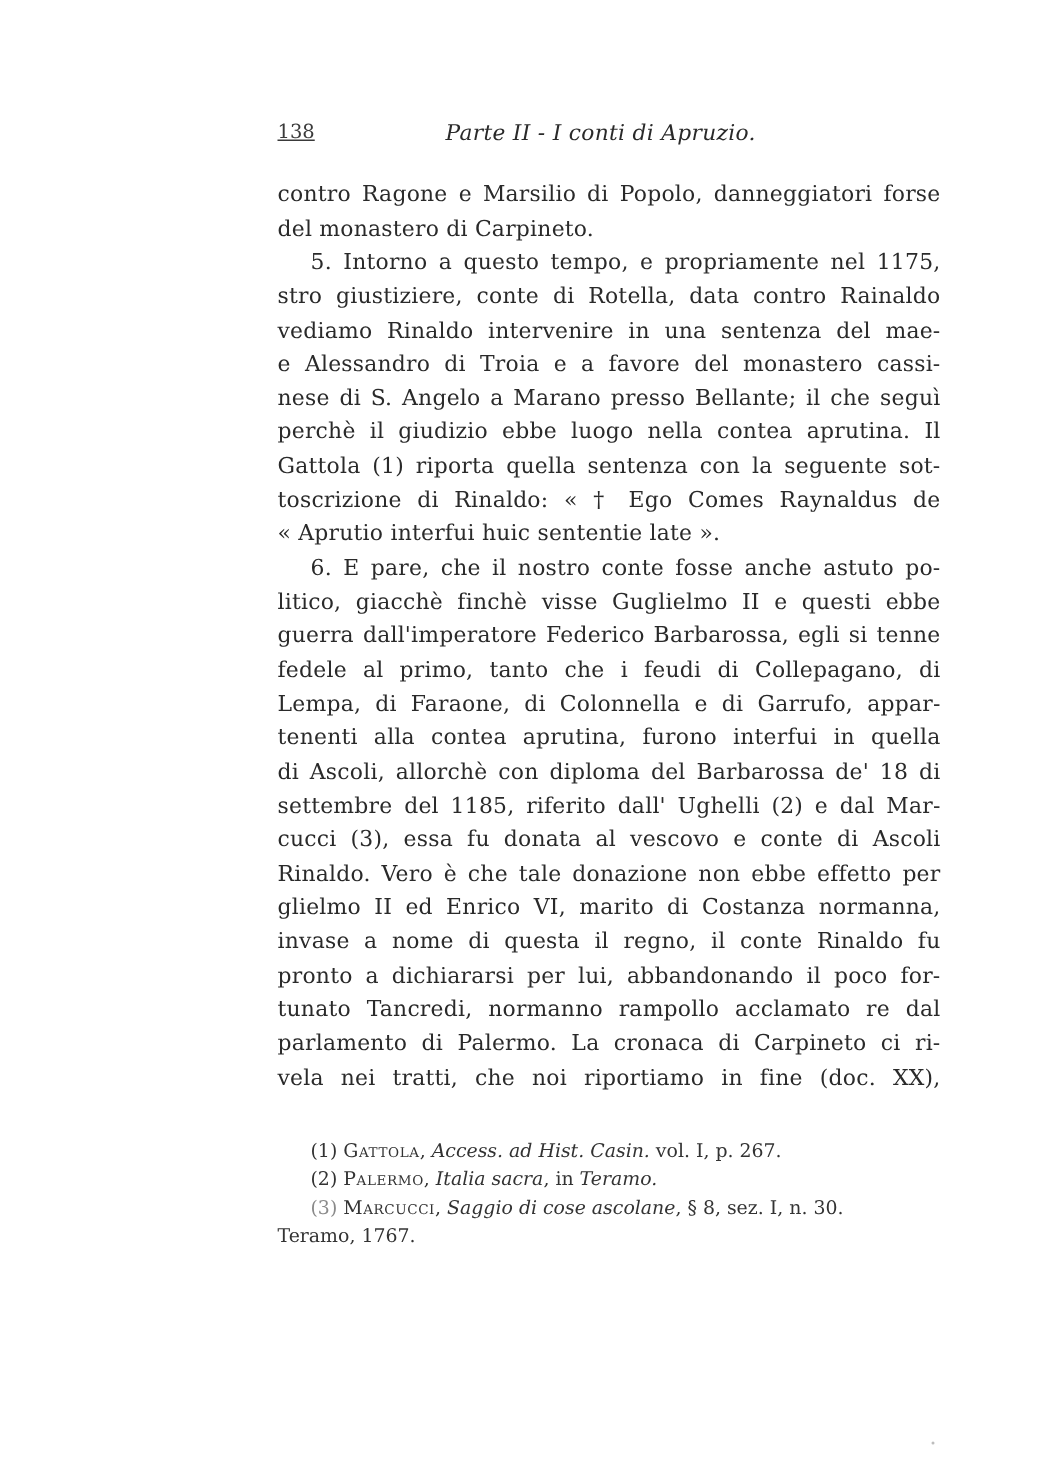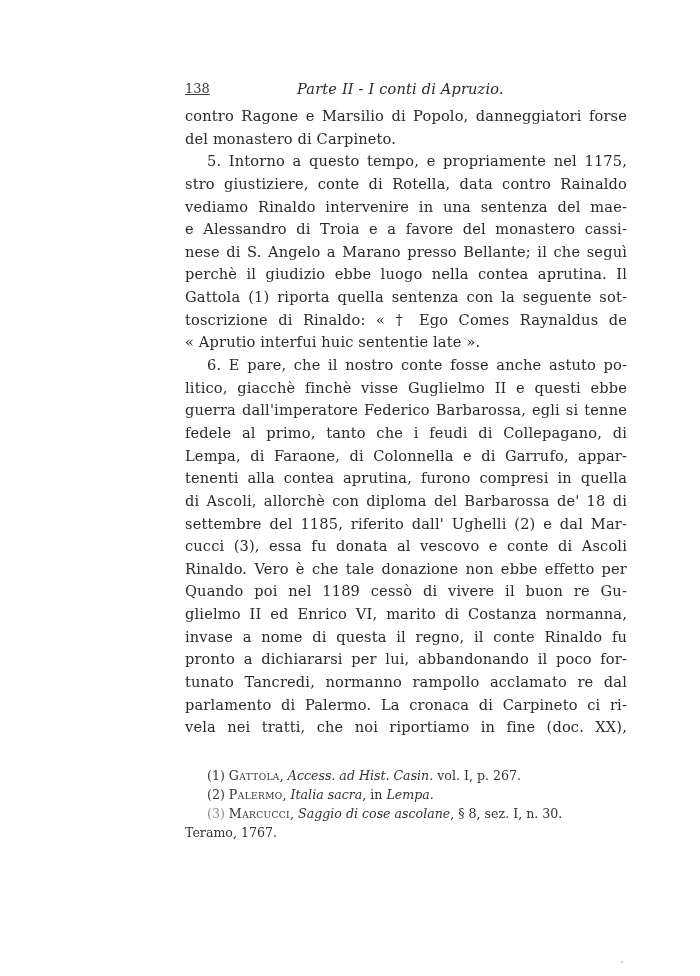--- a/index.html
+++ b/index.html
@@ -37,21 +37,21 @@
     }
     .running-title {
       position: absolute;
       left: 112px;
       top: 0;
       font-style: italic;
       font-size: 14.5px;
       letter-spacing: 0.2px;
     }
     .body-text {
-      margin-top: 5px;
+      margin-top: 19px;
     }
     .line {
       display: block;
       height: 22.65px;
       line-height: 22.65px;
       font-size: 14.6px;
       white-space: nowrap;
       text-align: justify;
       text-align-last: justify;
       letter-spacing: 0.15px;
@@ -116,36 +116,35 @@
     <span class="line">nese di S. Angelo a Marano presso Bellante; il che seguì</span>
     <span class="line">perchè il giudizio ebbe luogo nella contea aprutina. Il</span>
     <span class="line">Gattola (1) riporta quella sentenza con la seguente sot-</span>
     <span class="line">toscrizione di Rinaldo: « † Ego Comes Raynaldus de</span>
     <span class="line last">« Aprutio interfui huic sententie late ».</span>
     <span class="line indent">6. E pare, che il nostro conte fosse anche astuto po-</span>
     <span class="line">litico, giacchè finchè visse Guglielmo II e questi ebbe</span>
     <span class="line">guerra dall'imperatore Federico Barbarossa, egli si tenne</span>
     <span class="line">fedele al primo, tanto che i feudi di Collepagano, di</span>
     <span class="line">Lempa, di Faraone, di Colonnella e di Garrufo, appar-</span>
-    <span class="line">tenenti alla contea aprutina, furono compresi in quella</span>
+    <span class="line">tenenti alla contea aprutina, furono interfui in quella</span>
     <span class="line">di Ascoli, allorchè con diploma del Barbarossa de' 18 di</span>
     <span class="line">settembre del 1185, riferito dall' Ughelli (2) e dal Mar-</span>
     <span class="line">cucci (3), essa fu donata al vescovo e conte di Ascoli</span>
     <span class="line">Rinaldo. Vero è che tale donazione non ebbe effetto per</span>
-    <span class="line">Quando poi nel 1189 cessò di vivere il buon re Gu-</span>
     <span class="line">glielmo II ed Enrico VI, marito di Costanza normanna,</span>
     <span class="line">invase a nome di questa il regno, il conte Rinaldo fu</span>
     <span class="line">pronto a dichiararsi per lui, abbandonando il poco for-</span>
     <span class="line">tunato Tancredi, normanno rampollo acclamato re dal</span>
     <span class="line">parlamento di Palermo. La cronaca di Carpineto ci ri-</span>
     <span class="line">vela nei tratti, che noi riportiamo in fine (doc. XX),</span>
   </div>
 
   <div class="footnotes">
     <span class="fn-line indent"><span>(1)</span> <span class="sc">Gattola</span>, <span class="it">Access. ad Hist. Casin.</span><span> vol. I, p. 267.</span></span>
-    <span class="fn-line indent"><span>(2)</span> <span class="sc">Palermo</span>, <span class="it">Italia sacra</span><span>, in </span><span class="it">Lempa.</span></span>
+    <span class="fn-line indent"><span>(2)</span> <span class="sc">Palermo</span>, <span class="it">Italia sacra</span><span>, in </span><span class="it">Teramo.</span></span>
     <span class="fn-line indent"><span class="faint">(3)</span> <span class="sc">Marcucci</span>, <span class="it">Saggio di cose ascolane</span><span>, § 8, sez. I, n. 30.</span></span>
     <span class="fn-line">Teramo, 1767.</span>
   </div>
 
 </div>
 
 <div class="scan-dot"></div>
 
 </body></html>

